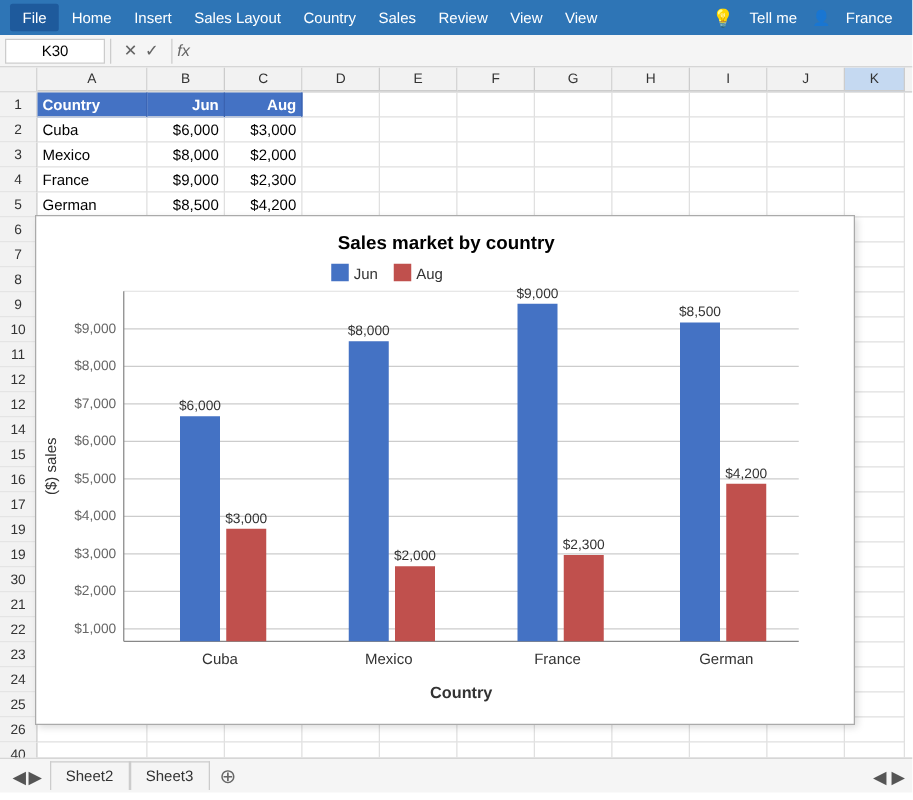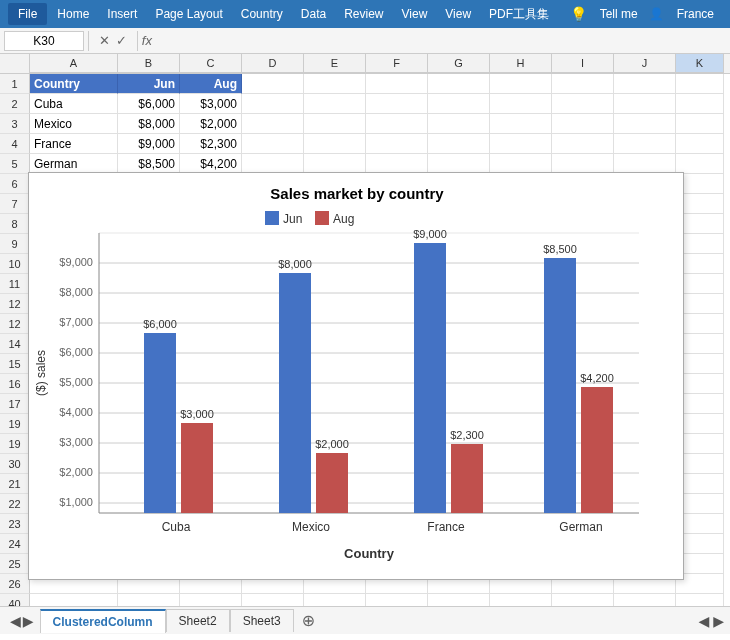--- a/index.html
+++ b/index.html
@@ -35,27 +35,26 @@
 
     svg text { font-family: 'Segoe UI', Arial, sans-serif; }
   </style>
 </head>
 <body>
 
 <div class="menu-bar">
   <div class="menu-item menu-file">File</div>
   <div class="menu-item">Home</div>
   <div class="menu-item">Insert</div>
-  <div class="menu-item">Page Layout</div>
+  <div class="menu-item">Sales Layout</div>
   <div class="menu-item">Country</div>
-  <div class="menu-item">Data</div>
+  <div class="menu-item">Sales</div>
   <div class="menu-item">Review</div>
   <div class="menu-item">View</div>
   <div class="menu-item">View</div>
-  <div class="menu-item">PDF工具集</div>
   <div class="menu-spacer"></div>
   <div class="menu-right">
     <span style="font-size:14px; color:white; cursor:pointer;">💡</span>
     <div class="menu-item">Tell me</div>
     <span style="font-size:12px; color:white;">👤</span>
     <div class="menu-item">France</div>
   </div>
 </div>
 
 <div class="formula-bar">
@@ -574,21 +573,20 @@
     </svg>
   </div>
 
 </div>
 
 <div class="sheet-tabs">
   <div style="display:flex; gap:2px; font-size:14px; color:#555; padding:0 6px;">
     <span style="cursor:pointer;">◀</span>
     <span style="cursor:pointer;">▶</span>
   </div>
-  <div class="sheet-tab active">ClusteredColumn</div>
   <div class="sheet-tab">Sheet2</div>
   <div class="sheet-tab">Sheet3</div>
   <div style="padding:4px 8px; font-size:16px; color:#666; cursor:pointer;">⊕</div>
   <div style="flex:1;"></div>
   <div style="display:flex; gap:4px; font-size:14px; color:#555; padding:0 6px;">
     <span style="cursor:pointer;">◀</span>
     <span style="cursor:pointer;">▶</span>
   </div>
 </div>
 

